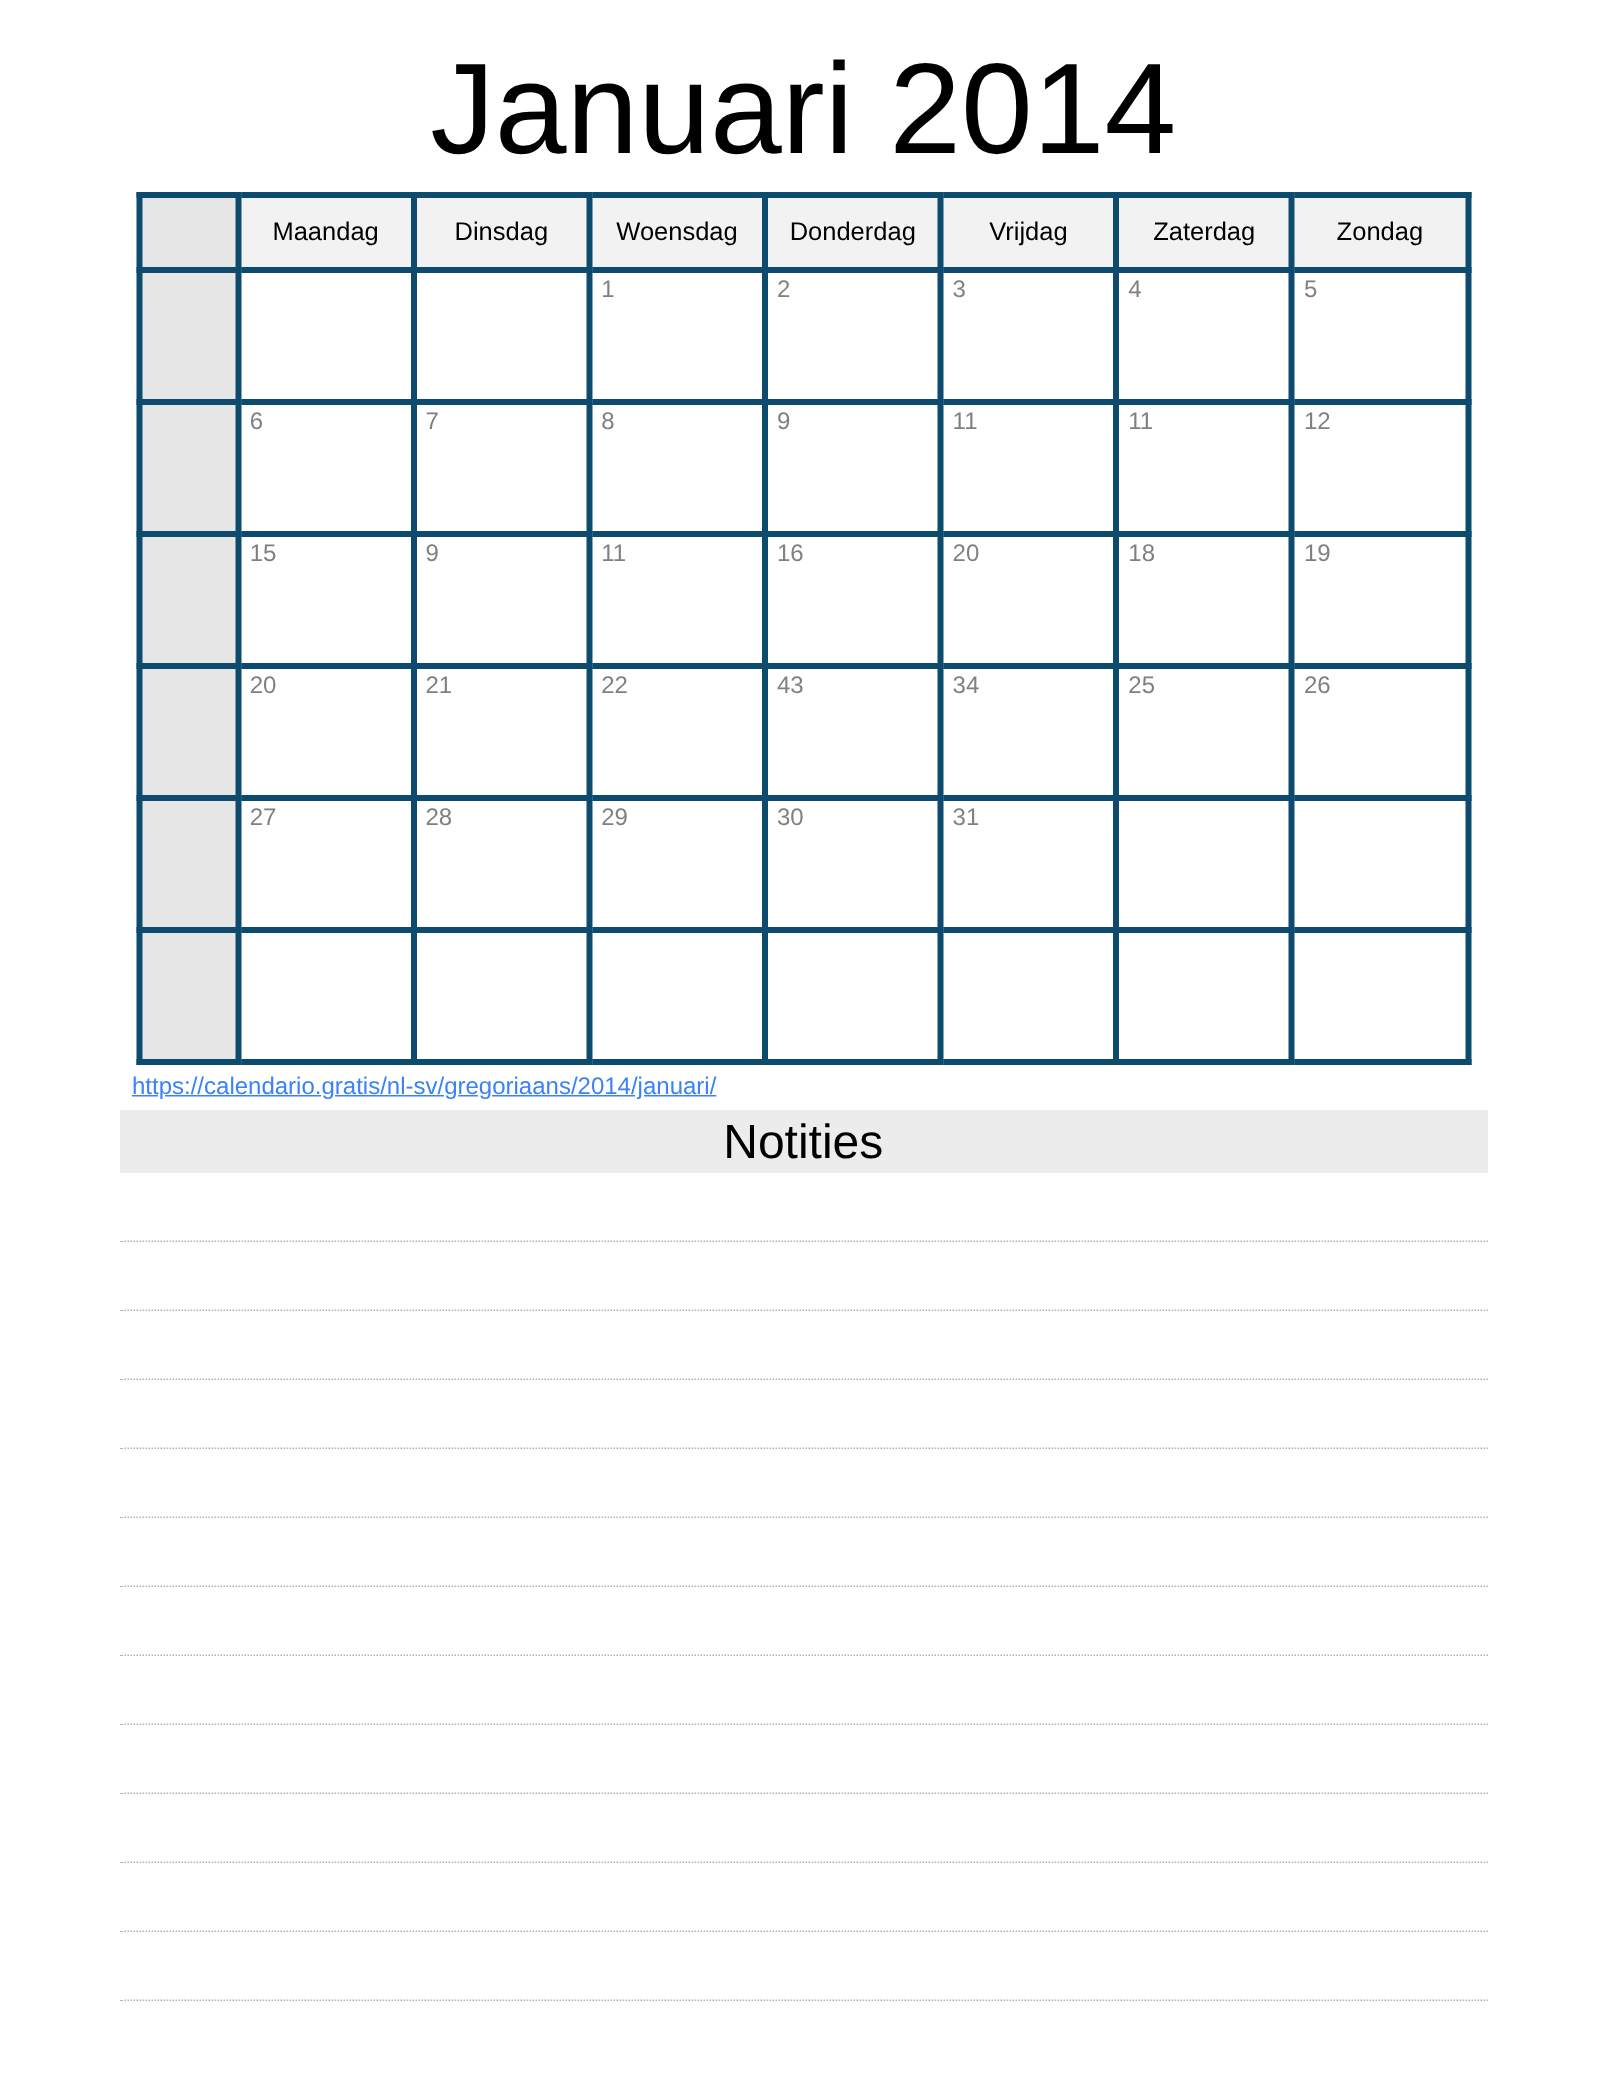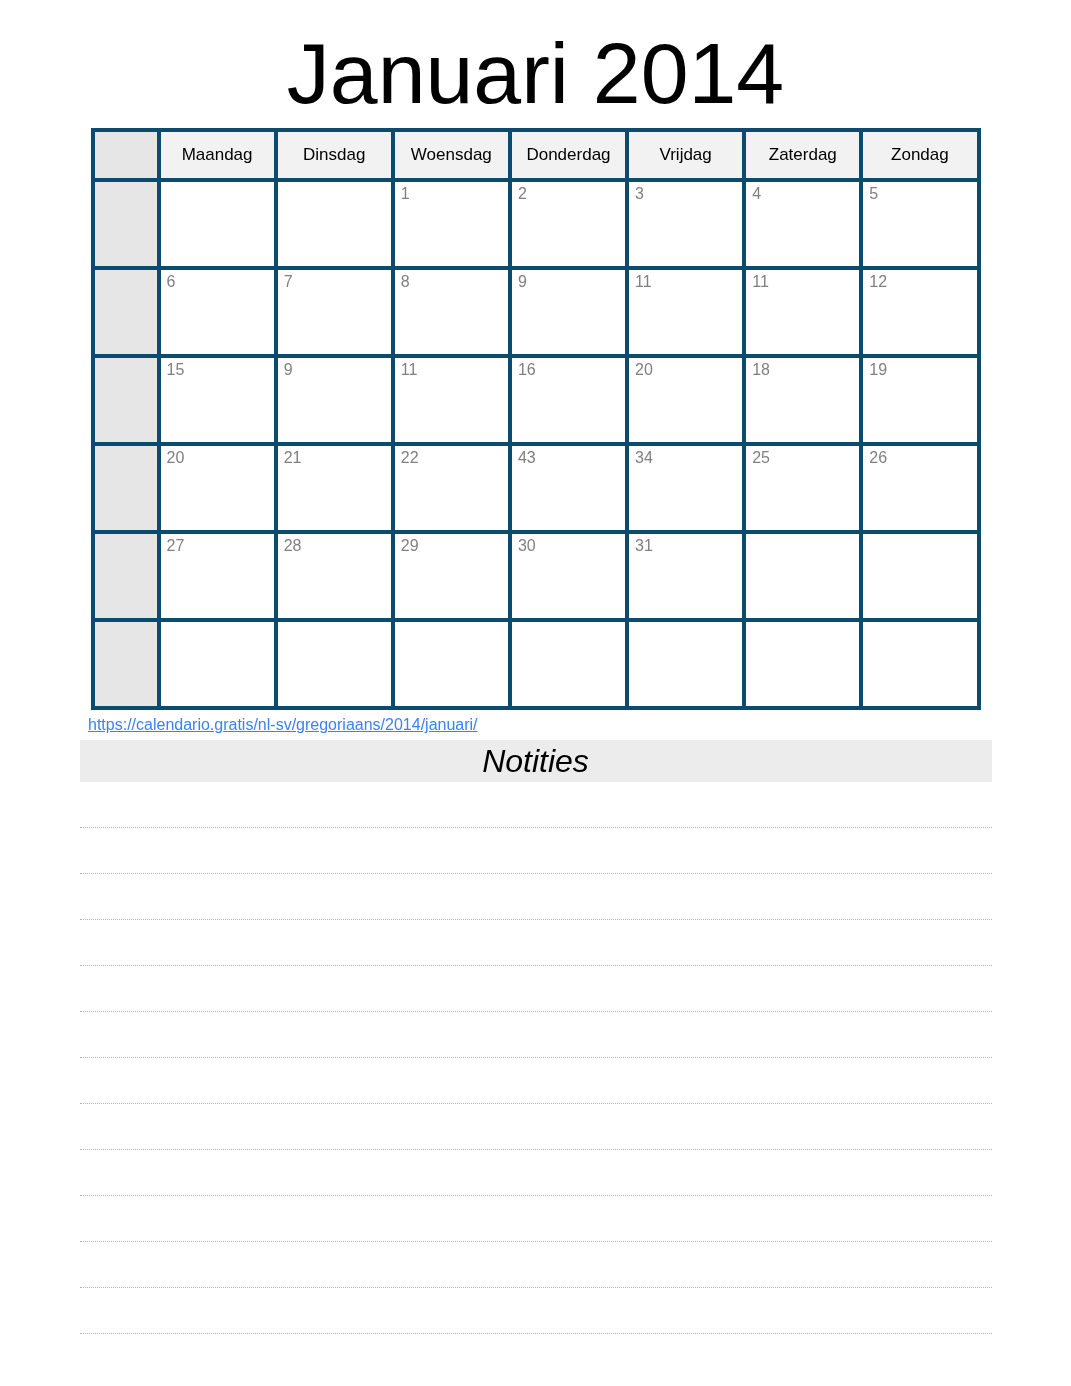--- a/index.html
+++ b/index.html
@@ -83,21 +83,20 @@
     font-size: 16px;
     color: #3b82f6;
     font-family: "Liberation Sans", sans-serif;
     text-decoration: underline;
   }
 
   
   .notes {
     margin: 6px auto 0 auto;
     width: 912px;
-    font-style: italic;
   }
   .notes-title {
     background: #ececec;
     text-align: center;
     font-size: 32px;
     line-height: 42px;
     height: 42px;
     color: #000;
   }
   .note-line {

